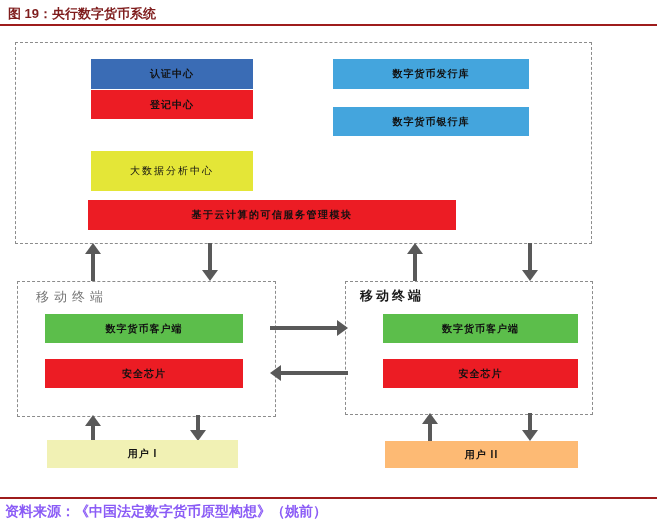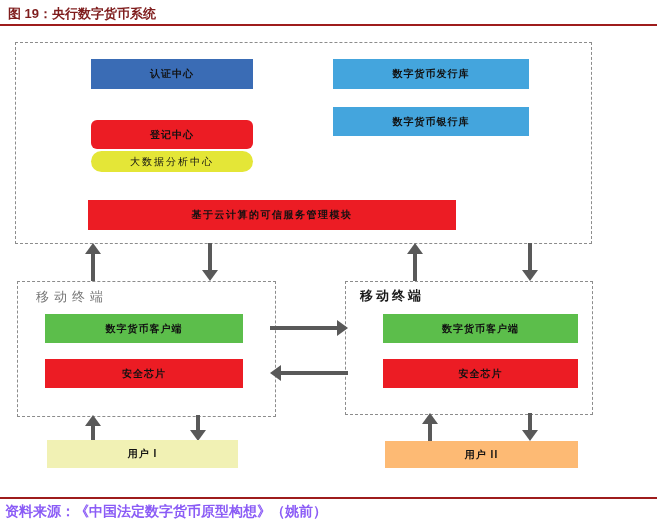--- a/index.html
+++ b/index.html
@@ -14,23 +14,23 @@
   
   .dashed { position:absolute; border:1.6px dashed #8c8c8c; background:transparent; }
   #central { left:15px; top:42px; width:575px; height:200px; }
   #term-left { left:17px; top:281px; width:257px; height:134px; }
   #term-right { left:345px; top:281px; width:246px; height:132px; }
   
   .box { position:absolute; display:flex; align-items:center; justify-content:center;
          font-size:10px; font-weight:bold; color:#111; letter-spacing:1px; }
   .b-auth      { left:91px;  top:59px;  width:162px; height:30px; background:#3a6cb5; }
   .b-issuance  { left:333px; top:59px;  width:196px; height:30px; background:#44a5dd; }
-  .b-register  { left:91px;  top:120px; width:162px; height:29px; background:#ec1c24;border-radius:6px; }
+  .b-register  { left:91px;  top:90px; width:162px; height:29px; background:#ec1c24; }
   .b-bank      { left:333px; top:107px; width:196px; height:29px; background:#44a5dd; }
-  .b-bigdata   { left:91px;  top:151px; width:162px; height:21px; background:#e4e637; font-weight:normal; letter-spacing:2px;border-radius:12px; }
+  .b-bigdata   { left:91px;  top:151px; width:162px; height:40px; background:#e4e637; font-weight:normal; letter-spacing:2px; }
   .b-cloud     { left:88px;  top:200px; width:368px; height:30px; background:#ec1c24; letter-spacing:1.5px; }
   .b-client-l  { left:45px;  top:314px; width:198px; height:29px; background:#5cbe4b; }
   .b-chip-l    { left:45px;  top:359px; width:198px; height:29px; background:#ec1c24; }
   .b-client-r  { left:383px; top:314px; width:195px; height:29px; background:#5cbe4b; }
   .b-chip-r    { left:383px; top:359px; width:195px; height:29px; background:#ec1c24; }
   .b-user-1    { left:47px;  top:440px; width:191px; height:28px; background:#f1f1b4; }
   .b-user-2    { left:385px; top:441px; width:193px; height:27px; background:#fdba74; }
   
   .term-label { position:absolute; font-size:13px; }
   .tl-left  { left:18px; top:6px; color:#787878; letter-spacing:5px; font-weight:normal; }

